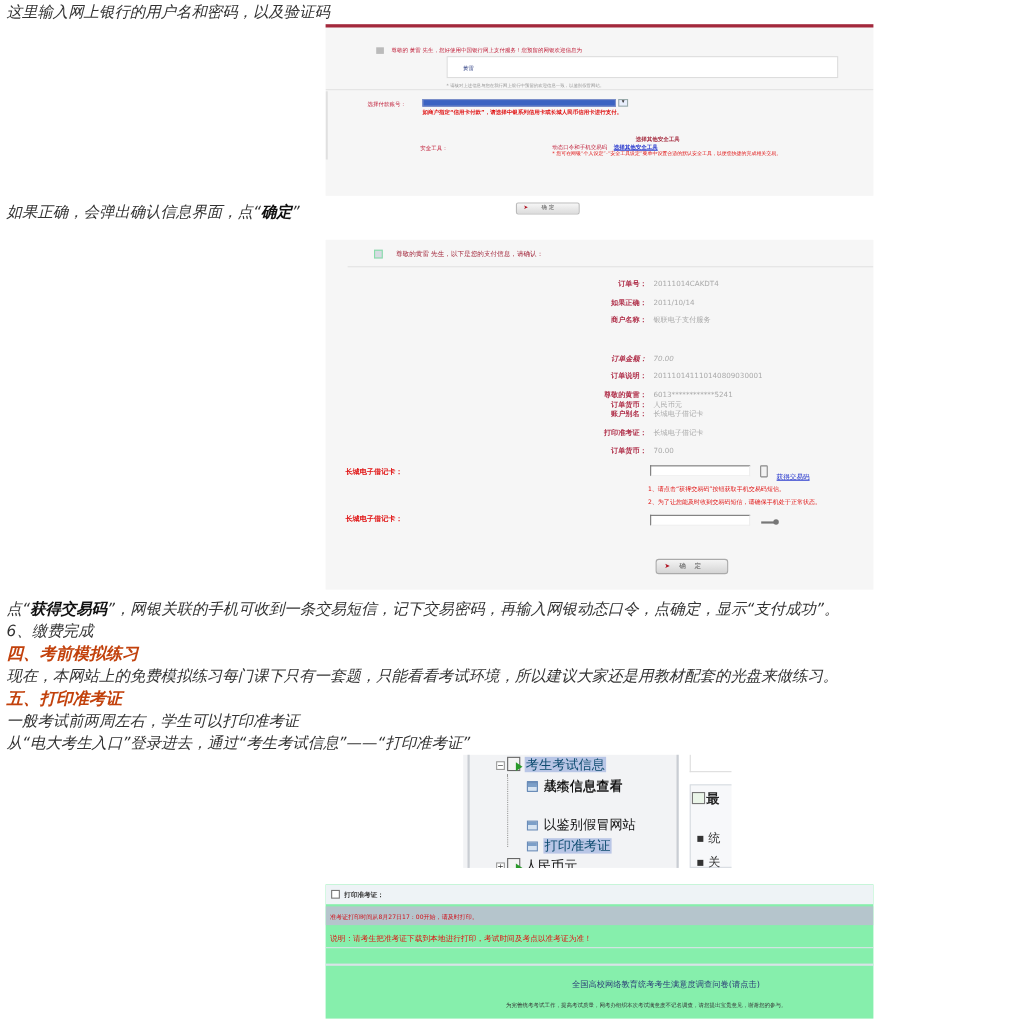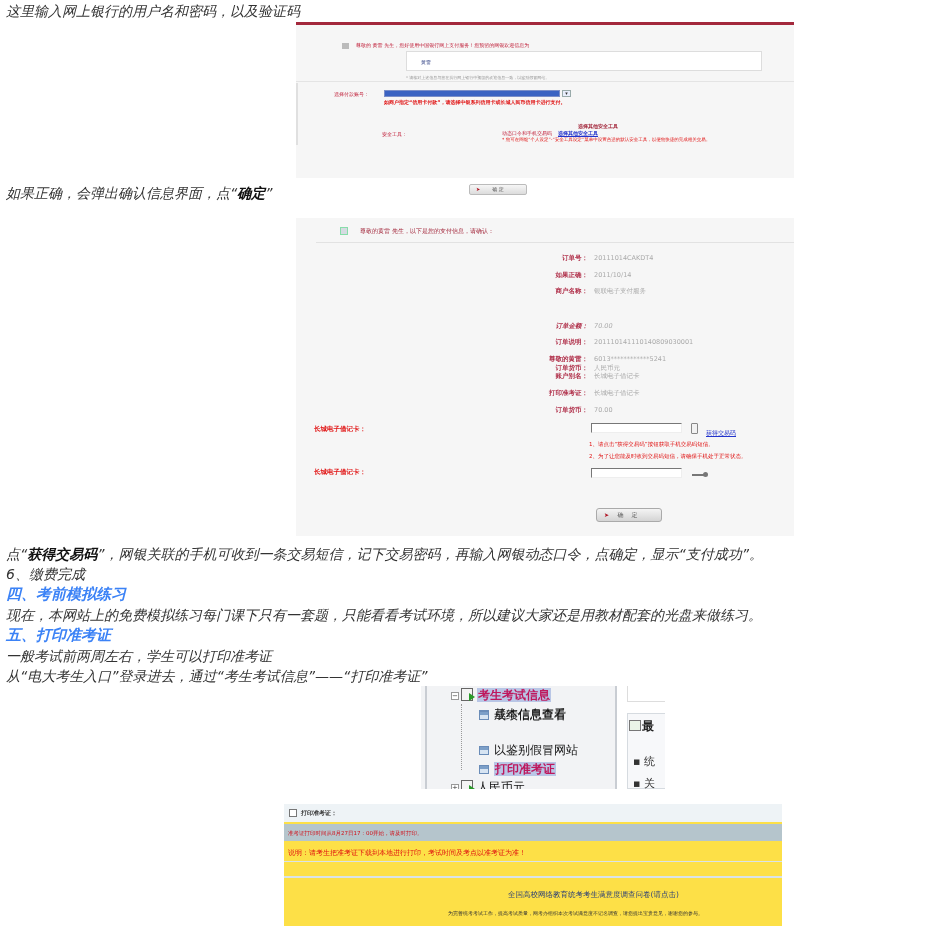--- a/index.html
+++ b/index.html
@@ -1,20 +1,20 @@
 <!DOCTYPE html>
 <html><head>
 <meta charset="utf-8">
 <style>
   * { box-sizing: border-box; margin: 0; padding: 0; }
   html, body { width: 933px; height: 929px; background: #ffffff; overflow: hidden; }
   body { font-family: "DejaVu Sans", "Liberation Sans", sans-serif; color: #222; position: relative; }
   .txt { position: absolute; left: 6px; font-size: 14px; line-height: 18px; color: #333; white-space: nowrap; font-style: italic; }
   .txt b { font-weight: bold; color: #111; }
-  .h { font-weight: bold; font-size: 15px; color: #3b82f6; }
+  .h { font-weight: bold; font-size: 15px; color: #c2410c; }
 
   
   .shot1 { position: absolute; left: 296px; top: 22px; width: 498px; height: 156px; background: #f6f6f6; border-top: 3px solid #a3283c; overflow: hidden; }
   .shot1 .greet { position: absolute; left: 48px; top: 17px; font-size: 5px; color: #c0203a; white-space: nowrap; }
   .shot1 .doc-ico { position: absolute; left: 46px; top: 18px; width: 7px; height: 6px; background: #bbb; }
   .shot1 .greet { left: 60px; }
   .shot1 .namebox { position: absolute; left: 110px; top: 26px; width: 356px; height: 20px; background: #fff; border: 1px solid #ddd; font-size: 5px; color: #3a4a8a; padding: 7px 14px; }
   .shot1 .hint { position: absolute; left: 110px; top: 50px; font-size: 4px; color: #999; white-space: nowrap; }
   .shot1 .sep { position: absolute; left: 0; top: 56px; width: 498px; height: 1px; background: #e4e4e4; }
   .shot1 .lbl-acct { position: absolute; left: 38px; top: 66px; font-size: 5px; color: #c0203a; white-space: nowrap; }
@@ -46,35 +46,35 @@
   .shot2 .key-ico { position: absolute; left: 396px; top: 256px; width: 14px; height: 2px; background: #777; }
   .shot2 .key-ico::after { content: ""; position: absolute; right: -2px; top: -2px; width: 5px; height: 5px; border-radius: 50%; background: #777; }
   .shot2 .ok-btn { position: absolute; left: 300px; top: 290px; width: 66px; height: 14px; border: 1px solid #aaa; border-radius: 3px; background: linear-gradient(#f4f4f4, #d4d4d4); font-size: 6px; line-height: 12px; text-align: center; color: #555; letter-spacing: 3px; }
   .shot2 .ok-btn .arr { position: absolute; left: 7px; color: #b01020; letter-spacing: 0; }
 
   
   .shot3 { position: absolute; left: 421px; top: 686px; width: 244px; height: 103px; background: #fff; overflow: hidden; }
   .shot3 .pane-l { position: absolute; left: 0; top: 0; width: 196px; height: 103px; background: #f2f3f5; border-right: 2px solid #c9cdd3; }
   .shot3 .pane-l-edge { position: absolute; left: 4px; top: 0; width: 2px; height: 103px; background: #c9cdd3; }
   .shot3 .tree-item { position: absolute; font-size: 12px; line-height: 15px; color: #111; white-space: nowrap; }
-  .shot3 .sel { background: #b9c6e6; color: #be185d; padding: 0 1px; font-weight: bold; }
+  .shot3 .sel { background: #b9c6e6; color: #0c4a6e; padding: 0 1px; }
   .shot3 .leaf-ico { display: inline-block; width: 10px; height: 9px; background: linear-gradient(#7c9fc8 0 3px, #d7e4f2 3px); border: 1px solid #6a8cb8; margin-right: 5px; vertical-align: -1px; }
   .shot3 .folder-ico { display: inline-block; width: 12px; height: 13px; border: 1px solid #666; background: #f4f4f4; margin-right: 4px; vertical-align: -2px; position: relative; }
   .shot3 .folder-ico::after { content: ""; position: absolute; right: -3px; bottom: -1px; border-left: 6px solid #2a9a2a; border-top: 4px solid transparent; border-bottom: 4px solid transparent; }
   .shot3 .minus { display: inline-block; width: 8px; height: 8px; border: 1px solid #999; font-size: 7px; line-height: 6px; text-align: center; margin-right: 2px; vertical-align: 1px; color: #333; background: #fff; }
   .shot3 .dots-v { position: absolute; left: 40px; top: 18px; width: 1px; height: 66px; border-left: 1px dotted #999; }
   .shot3 .pane-r { position: absolute; left: 206px; top: 0; width: 40px; height: 103px; }
   .shot3 .r-box1 { position: absolute; left: 0; top: 0; width: 40px; height: 16px; border: 1px solid #ddd; border-top: none; background: #fff; }
   .shot3 .r-box2 { position: absolute; left: 0; top: 27px; width: 40px; height: 76px; border: 1px solid #d6dbe0; background: #f7f8fa; }
   .shot3 .r-head { position: absolute; left: 2px; top: 32px; font-size: 12px; font-weight: bold; color: #222; white-space: nowrap; }
   .shot3 .r-ico { display: inline-block; width: 12px; height: 11px; border: 1px solid #777; background: #eaf5e8; margin-right: 1px; vertical-align: -1px; }
   .shot3 .r-item { position: absolute; left: 6px; font-size: 11px; color: #333; white-space: nowrap; }
 
   
-  .shot4 { position: absolute; left: 284px; top: 804px; width: 498px; height: 122px; background: #fde047; overflow: hidden; }
+  .shot4 { position: absolute; left: 296px; top: 804px; width: 498px; height: 122px; background: #86efac; overflow: hidden; }
   .shot4 .titlebar { position: absolute; left: 0; top: 0; width: 498px; height: 18px; background: #eef3f6; }
   .shot4 .t-ico { position: absolute; left: 5px; top: 5px; width: 8px; height: 8px; border: 1px solid #777; background: #fff; }
   .shot4 .t-txt { position: absolute; left: 17px; top: 5px; font-size: 6px; font-weight: bold; color: #333; white-space: nowrap; }
   .shot4 .timebar { position: absolute; left: 0; top: 20px; width: 498px; height: 17px; background: #b5c5cc; }
   .shot4 .time-txt { position: absolute; left: 4px; top: 26px; font-size: 5.5px; color: #d0101a; white-space: nowrap; }
   .shot4 .note { position: absolute; left: 4px; top: 44px; font-size: 7px; color: #e01010; white-space: nowrap; }
   .shot4 .line1 { position: absolute; left: 0; top: 57px; width: 498px; height: 1px; background: #d9e3e8; }
   .shot4 .line2 { position: absolute; left: 0; top: 72px; width: 498px; height: 2px; background: #d9e3e8; }
   .shot4 .survey { position: absolute; left: 224px; top: 86px; font-size: 7.5px; color: #2b3f77; white-space: nowrap; }
   .shot4 .survey-note { position: absolute; left: 164px; top: 106px; font-size: 5px; color: #333; white-space: nowrap; }

